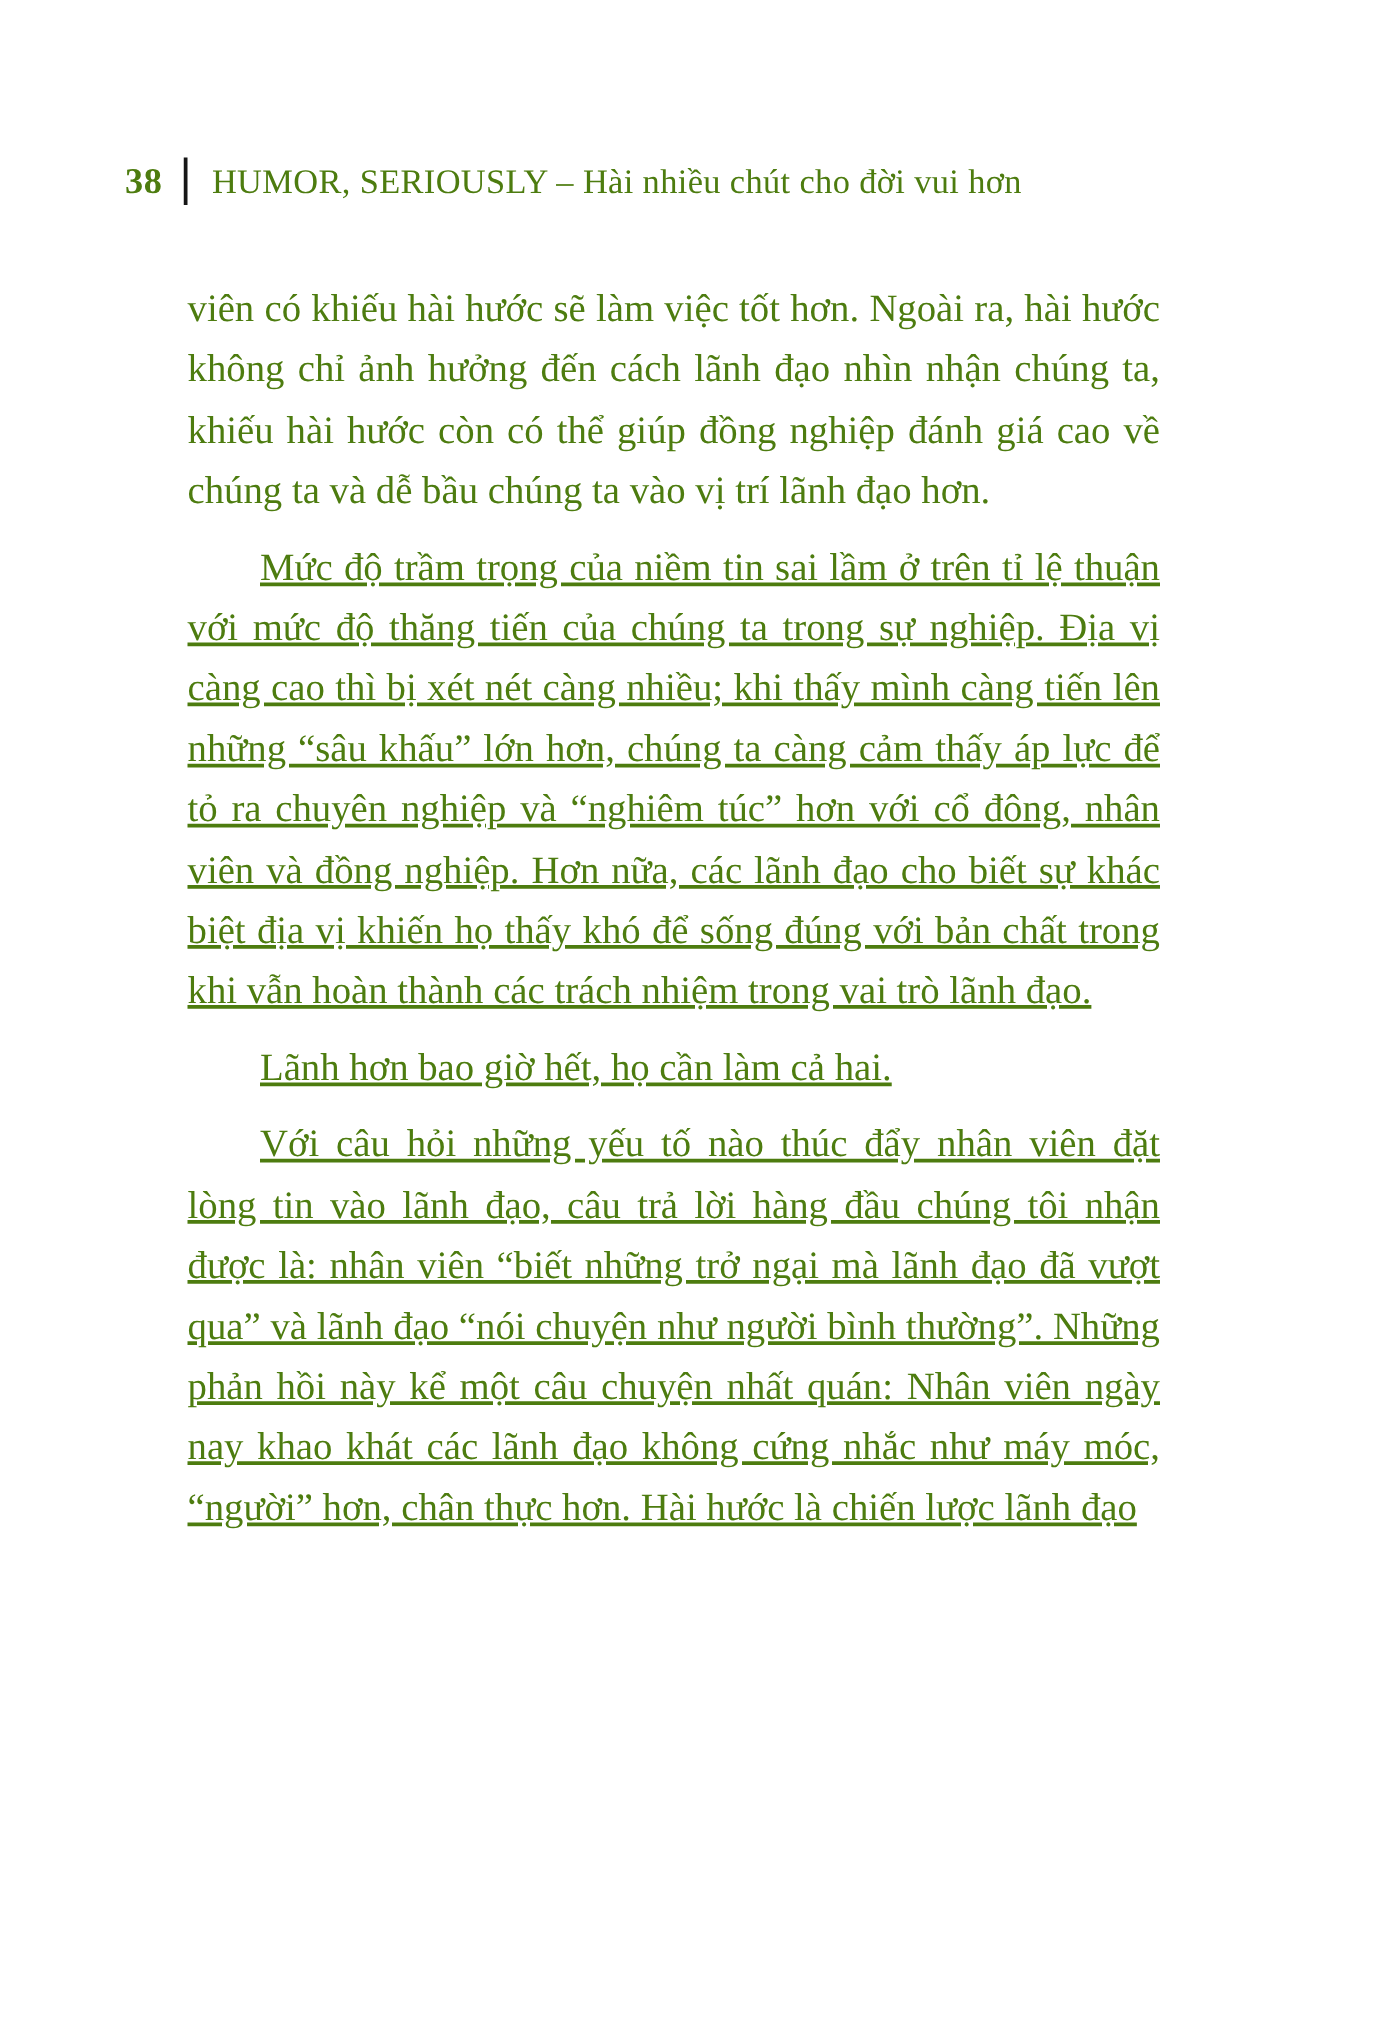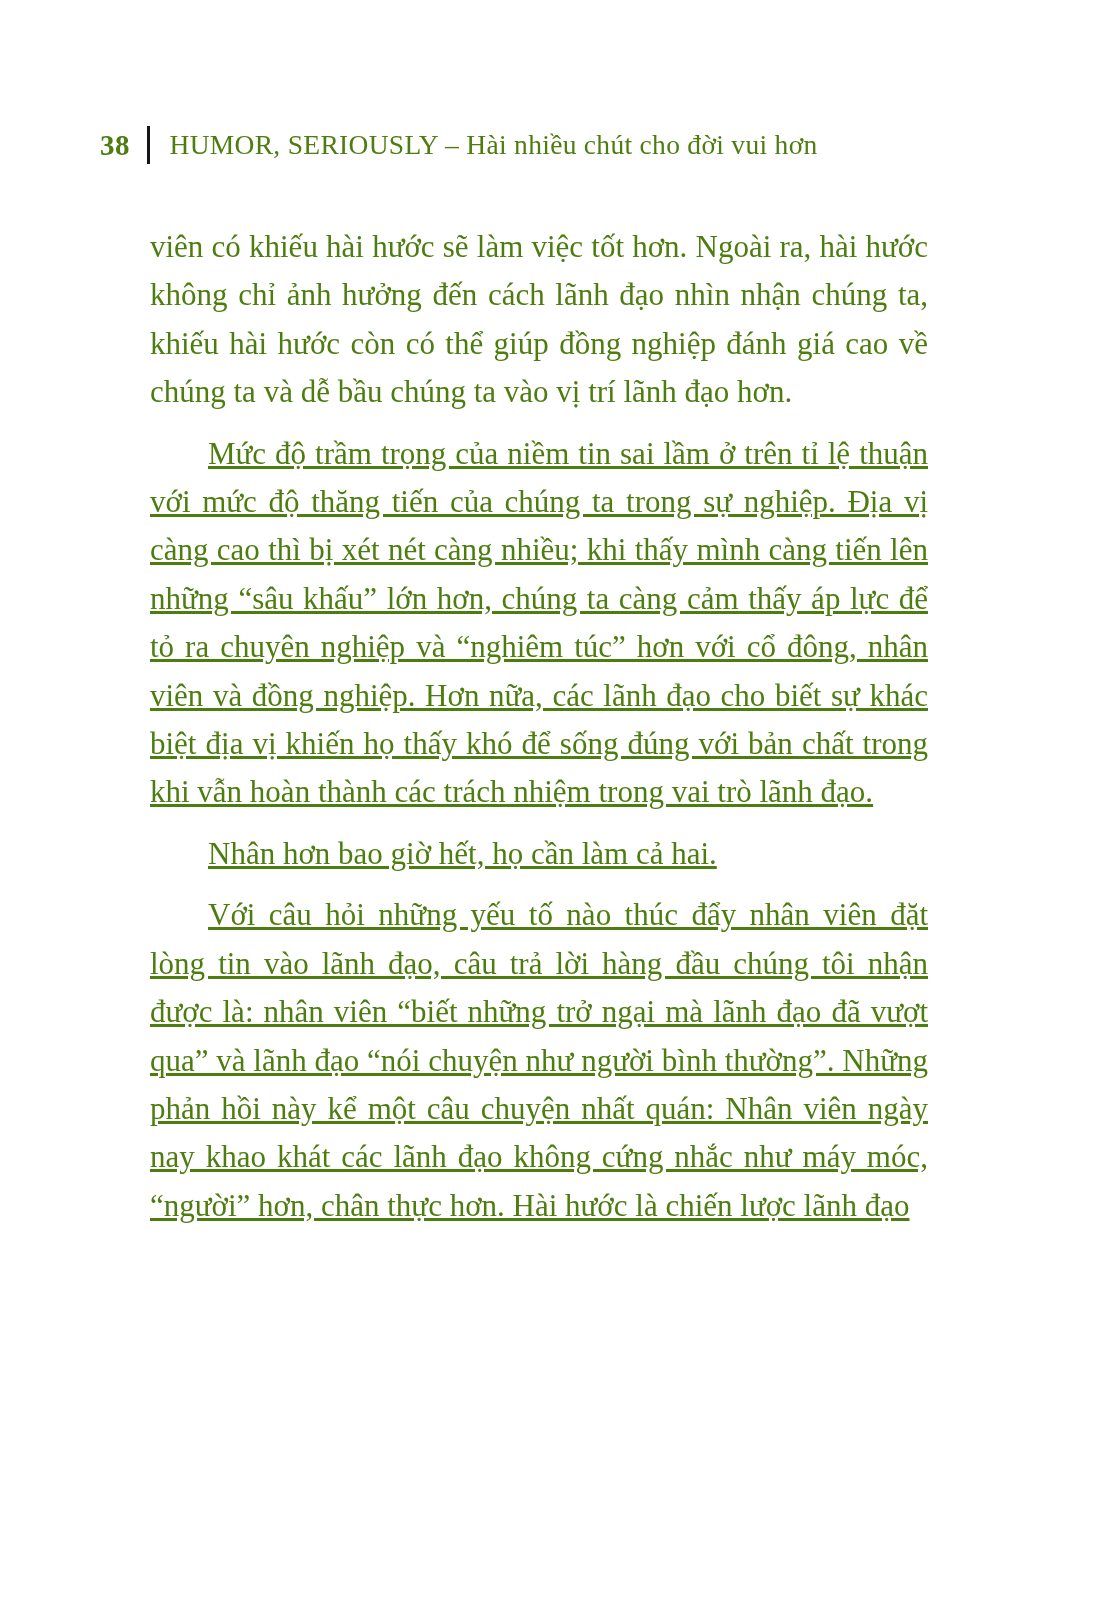--- a/index.html
+++ b/index.html
@@ -68,16 +68,16 @@
 
 <div class="sheet">
   <div class="page-header">
     <span class="page-number">38</span>
     <span class="header-divider"></span>
     <span class="running-head">HUMOR, SERIOUSLY – Hài nhiều chút cho đời vui hơn</span>
   </div>
   <div class="page-body">
       <p class="para"><span>viên có khiếu hài hước sẽ làm việc tốt hơn. Ngoài ra, hài hước không chỉ ảnh hưởng đến cách lãnh đạo nhìn nhận chúng ta, khiếu hài hước còn có thể giúp đồng nghiệp đánh giá cao về chúng ta và dễ bầu chúng ta vào vị trí lãnh đạo hơn.</span></p>
       <p class="para indent"><span>Mức độ trầm trọng của niềm tin sai lầm ở trên tỉ lệ thuận với mức độ thăng tiến của chúng ta trong sự nghiệp. Địa vị càng cao thì bị xét nét càng nhiều; khi thấy mình càng tiến lên những “sâu khấu” lớn hơn, chúng ta càng cảm thấy áp lực để tỏ ra chuyên nghiệp và “nghiêm túc” hơn với cổ đông, nhân viên và đồng nghiệp. Hơn nữa, các lãnh đạo cho biết sự khác biệt địa vị khiến họ thấy khó để sống đúng với bản chất trong khi vẫn hoàn thành các trách nhiệm trong vai trò lãnh đạo.</span></p>
-      <p class="para indent"><span>Nhân hơn bao giờ hết, họ cần làm cả hai.</span></p>
+      <p class="para indent"><span>Lãnh hơn bao giờ hết, họ cần làm cả hai.</span></p>
       <p class="para indent"><span>Với câu hỏi những yếu tố nào thúc đẩy nhân viên đặt lòng tin vào lãnh đạo, câu trả lời hàng đầu chúng tôi nhận được là: nhân viên “biết những trở ngại mà lãnh đạo đã vượt qua” và lãnh đạo “nói chuyện như người bình thường”. Những phản hồi này kể một câu chuyện nhất quán: Nhân viên ngày nay khao khát các lãnh đạo không cứng nhắc như máy móc, “người” hơn, chân thực hơn. Hài hước là chiến lược lãnh đạo</span></p>
     </div>
 </div>
 
 </body></html>

